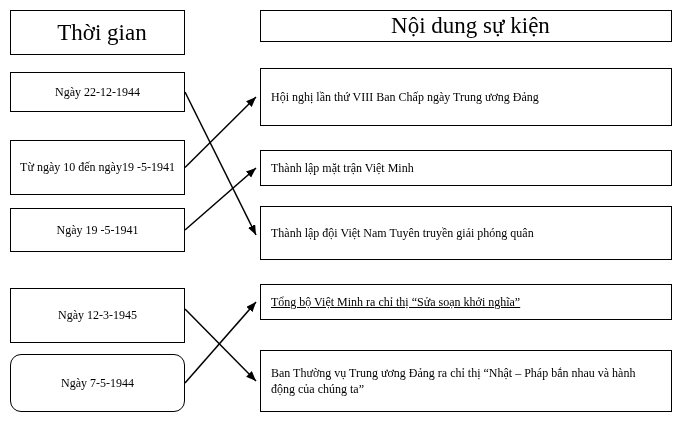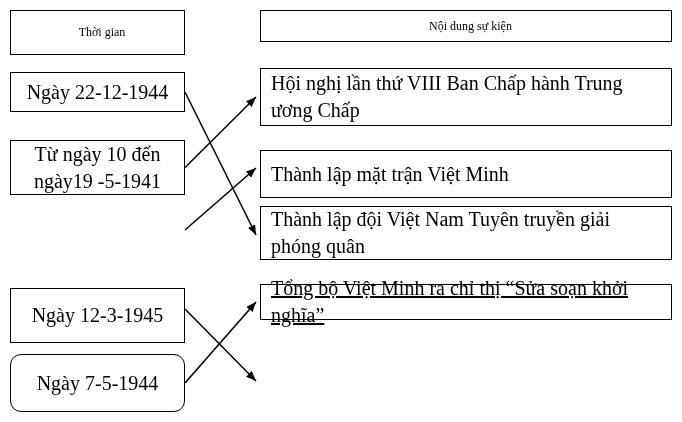--- a/index.html
+++ b/index.html
@@ -16,29 +16,29 @@
     color: #000000;
     overflow: hidden;
   }
   .box {
     position: absolute;
     box-sizing: border-box;
     border: 1.5px solid #000000;
     background: #ffffff;
     display: flex;
     align-items: center;
-    font-size: 20px;
+    font-size: 12px;
     line-height: 1.35;
   }
   .left-col  { left: 10px;  width: 175px; }
   .right-col { left: 260px; width: 412px; }
   .header {
     justify-content: center;
     text-align: center;
-    font-size: 12px;
+    font-size: 23px;
     padding-left: 9px;
   }
   #th { top: 10px; height: 45px; }
   #eh { top: 10px; height: 32px; }
   .time {
     justify-content: center;
     text-align: center;
     padding: 2px 8px;
   }
   .event {
@@ -46,21 +46,21 @@
     text-align: left;
     padding: 2px 10px;
   }
   #t0 { top: 72px;  height: 40px; }
   #t1 { top: 140px; height: 55px; }
   #t2 { top: 208px; height: 44px; }
   #t3 { top: 288px; height: 55px; }
   #t4 { top: 354px; height: 58px; border-radius: 11px; }
 
   #e0 { top: 68px;  height: 58px; }
-  #e1 { top: 150px; height: 48px; }
+  #e1 { top: 150px; height: 36px; }
   #e2 { top: 206px; height: 54px; }
   #e3 { top: 284px; height: 36px; text-decoration: underline; }
   #e4 { top: 350px; height: 62px; }
 
   #arrow-layer {
     position: absolute;
     left: 0;
     top: 0;
     width: 682px;
     height: 422px;
@@ -70,27 +70,29 @@
 </head>
 <body>
 
 <div class="diagram" id="diagram">
 
   <div class="box header left-col" id="th">Thời gian</div>
   <div class="box header right-col" id="eh">Nội dung sự kiện</div>
 
   <div class="box time left-col" id="t0">Ngày 22-12-1944</div>
   <div class="box time left-col" id="t1">Từ ngày 10 đến ngày19 -5-1941</div>
+  <div class="box time left-col" id="t2">Ngày 19 -5-1941</div>
   <div class="box time left-col" id="t3">Ngày 12-3-1945</div>
   <div class="box time left-col" id="t4">Ngày 7-5-1944</div>
 
-  <div class="box event right-col" id="e0">Hội nghị lần thứ VIII Ban Chấp hành Trung ương Chấp</div>
+  <div class="box event right-col" id="e0">Hội nghị lần thứ VIII Ban Chấp ngày Trung ương Đảng</div>
   <div class="box event right-col" id="e1">Thành lập mặt trận Việt Minh</div>
   <div class="box event right-col" id="e2">Thành lập đội Việt Nam Tuyên truyền giải phóng quân</div>
   <div class="box event right-col" id="e3">Tổng bộ Việt Minh ra chỉ thị “Sửa soạn khởi nghĩa”</div>
+  <div class="box event right-col" id="e4">Ban Thường vụ Trung ương Đảng ra chỉ thị “Nhật – Pháp bắn nhau và hành động của chúng ta”</div>
 
   <svg id="arrow-layer" xmlns="http://www.w3.org/2000/svg">
     <defs>
       <marker id="arrowhead" markerUnits="userSpaceOnUse" markerWidth="12" markerHeight="10" refX="10" refY="4" orient="auto">
         <path d="M0,0 L10,4 L0,8 Z" fill="#000000"></path>
       </marker>
     </defs>
   <line x1="185" y1="92" x2="256" y2="235" stroke="#000000" stroke-width="1.5" marker-end="url(#arrowhead)"></line>
       <line x1="185" y1="167.5" x2="256" y2="97" stroke="#000000" stroke-width="1.5" marker-end="url(#arrowhead)"></line>
       <line x1="185" y1="230" x2="256" y2="168" stroke="#000000" stroke-width="1.5" marker-end="url(#arrowhead)"></line>

